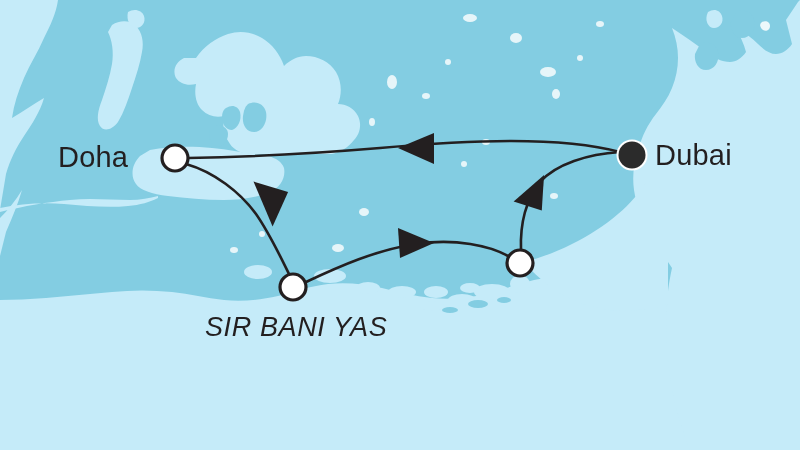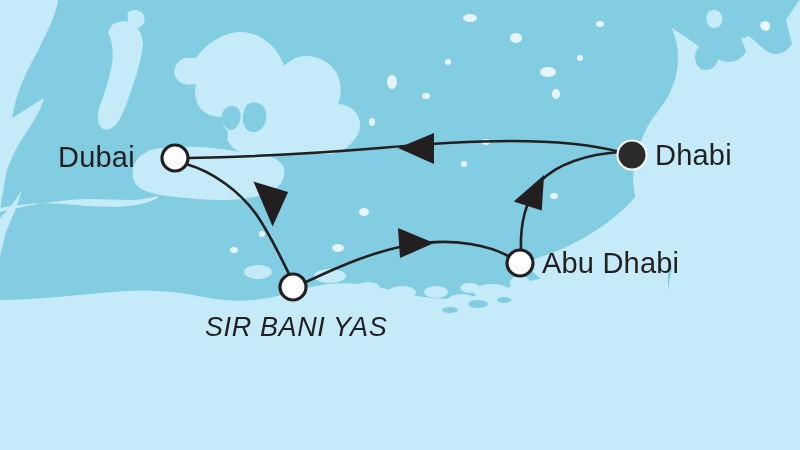--- a/index.html
+++ b/index.html
@@ -246,21 +246,20 @@
         <circle cx="520" cy="263" r="13" fill="#ffffff" stroke="#231f20" stroke-width="3.2"></circle>
       </g>
 
       <g>
         <circle cx="632" cy="155" r="15.5" fill="#ffffff"></circle>
         <circle cx="632" cy="155" r="13.5" fill="#2b2b2b"></circle>
       </g>
     </g>
   </svg>
 
-  <div class="port-label label-doha">Dubai</div>
+  <div class="port-label label-doha">Doha</div>
 
   <div class="port-label label-sirbaniyas">SIR BANI YAS</div>
 
-  <div class="port-label label-abudhabi">Abu Dhabi</div>
-
-  <div class="port-label label-dubai">Dhabi</div>
+
+  <div class="port-label label-dubai">Dubai</div>
 
 </div>
 
 </body></html>

